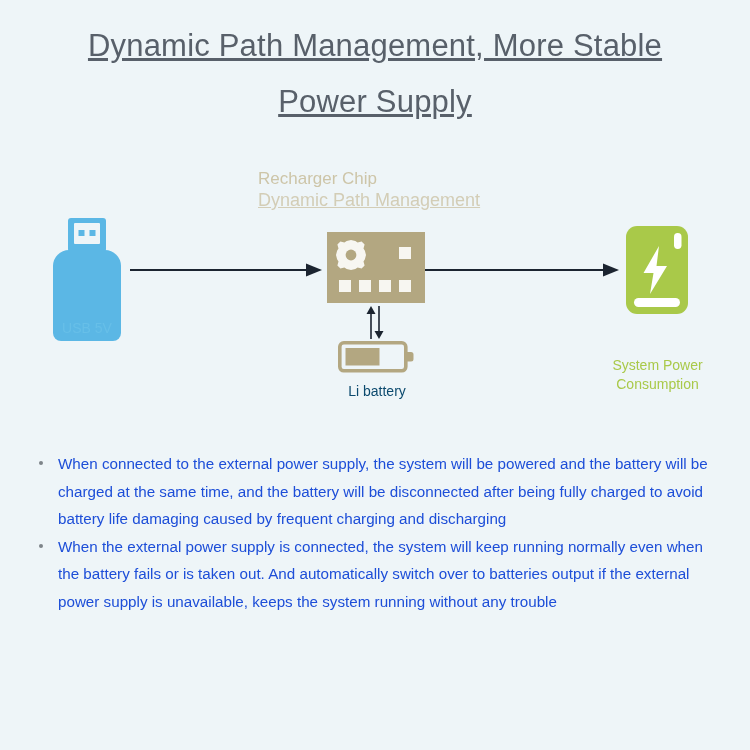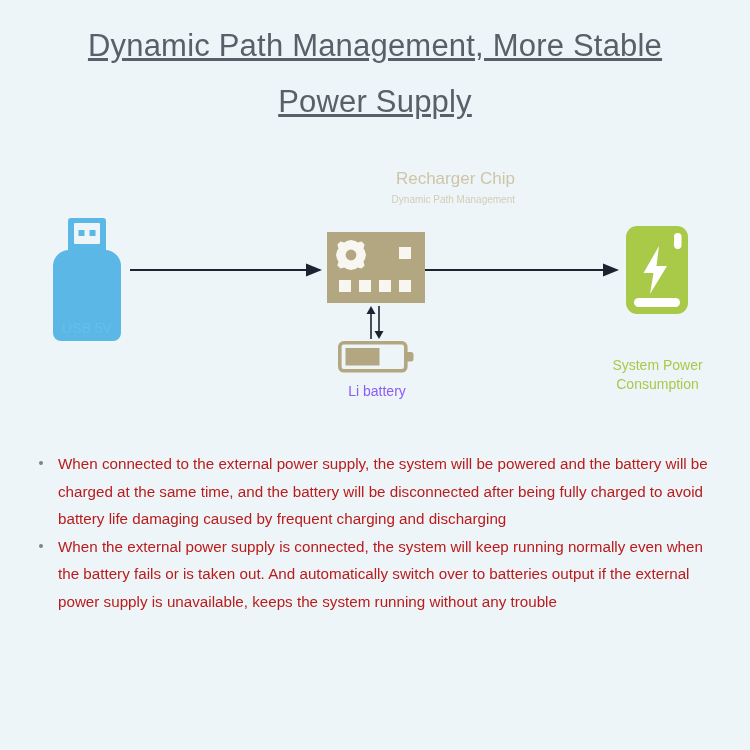--- a/index.html
+++ b/index.html
@@ -35,37 +35,38 @@
   .diagram {
     position: absolute;
     top: 0;
     left: 0;
     width: 750px;
     height: 430px;
   }
 
   .chip-caption {
     position: absolute;
-    left: 270px;
+    left: 258px;
     top: 168px;
     width: 245px;
-    text-align: right;
+    text-align: left;
     color: #cbc3a6;
   }
   .chip-caption .line1 {
     font-size: 17px;
     line-height: 22px;
     color: #cdc5a8;
     display: block;
   }
   .chip-caption .line2 {
-    font-size: 10px;
+    font-size: 18px;
     line-height: 20px;
     color: #d3cdb6;
     display: block;
+    text-decoration: underline;
   }
 
   
   .usb-wrap {
     position: absolute;
     left: 42px;
     top: 218px;
     width: 90px;
     height: 125px;
   }
@@ -96,21 +97,21 @@
     width: 76px;
     height: 36px;
   }
   .battery-label {
     position: absolute;
     left: 312px;
     top: 383px;
     width: 130px;
     text-align: center;
     font-size: 14px;
-    color: #8b5cf6;
+    color: #0c4a6e;
   }
 
   
   .bidir-wrap {
     position: absolute;
     left: 360px;
     top: 306px;
     width: 30px;
     height: 33px;
   }
@@ -144,21 +145,21 @@
     position: absolute;
     top: 450px;
     left: 34px;
     width: 690px;
   }
   .bullet {
     position: relative;
     padding-left: 24px;
     font-size: 15.2px;
     line-height: 27.5px;
-    color: #b91c1c;
+    color: #1d4ed8;
     margin-bottom: 0px;
   }
   .bullet .dot {
     position: absolute;
     left: 5px;
     top: 11px;
     width: 4px;
     height: 4px;
     border-radius: 50%;
     background: #7d8489;

